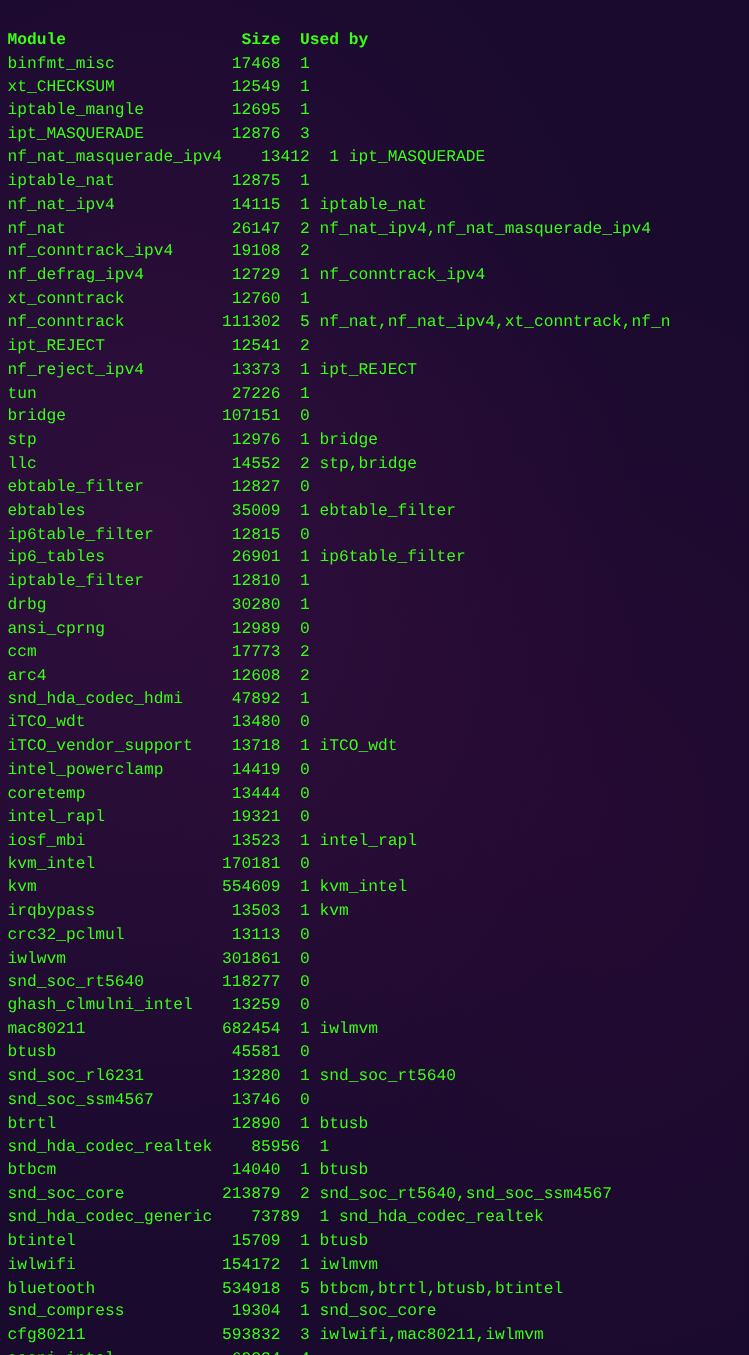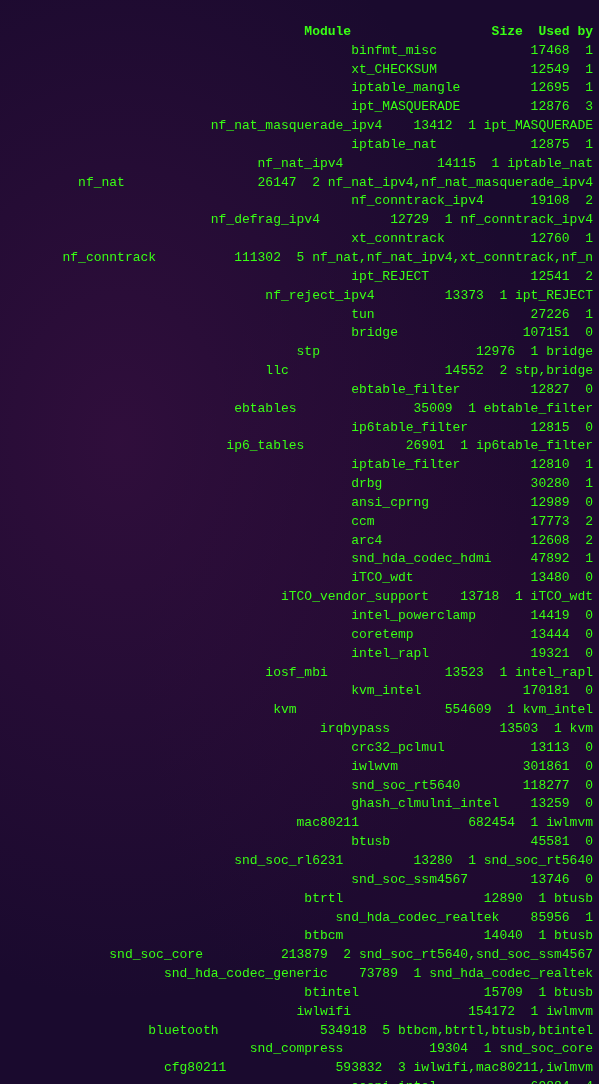--- a/index.html
+++ b/index.html
@@ -1,19 +1,18 @@
 <!DOCTYPE html>
 <html><head>
   <meta charset="utf-8">
   <style>
     * {
       margin: 0;
       padding: 0;
       box-sizing: border-box;
-      text-align: right;
     }
     body {
       width: 599px;
       min-height: 1084px;
       background-color: #1a0a2e;
       background-image: 
         radial-gradient(ellipse at 20% 40%, rgba(80, 20, 80, 0.4) 0%, transparent 60%),
         radial-gradient(ellipse at 80% 60%, rgba(60, 10, 60, 0.3) 0%, transparent 50%);
       font-family: 'Courier New', Courier, monospace;
       font-size: 13px;

